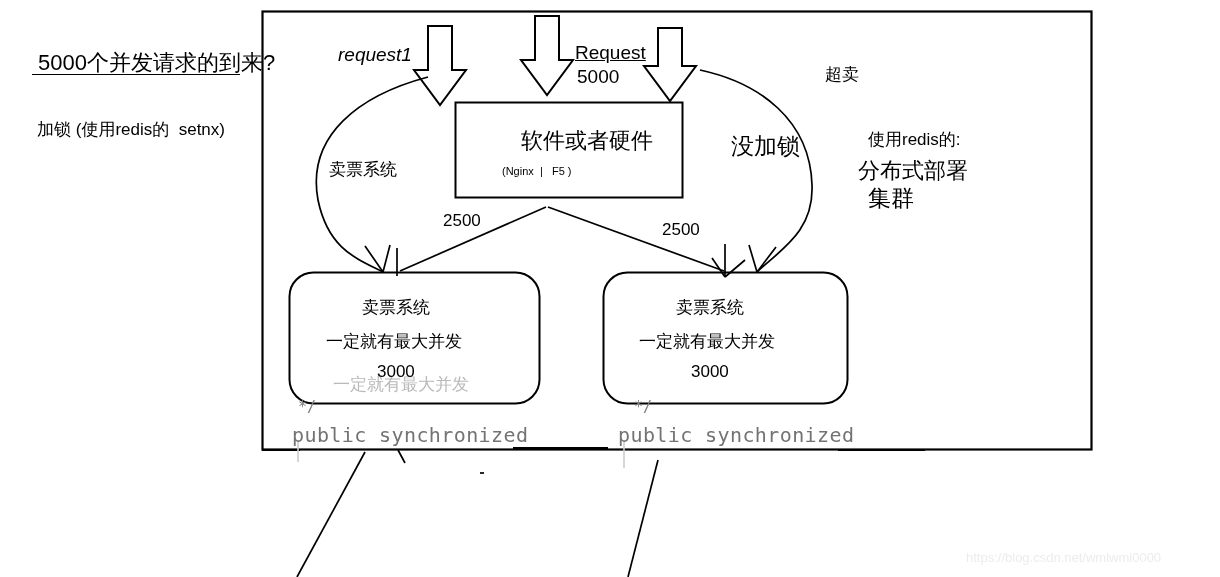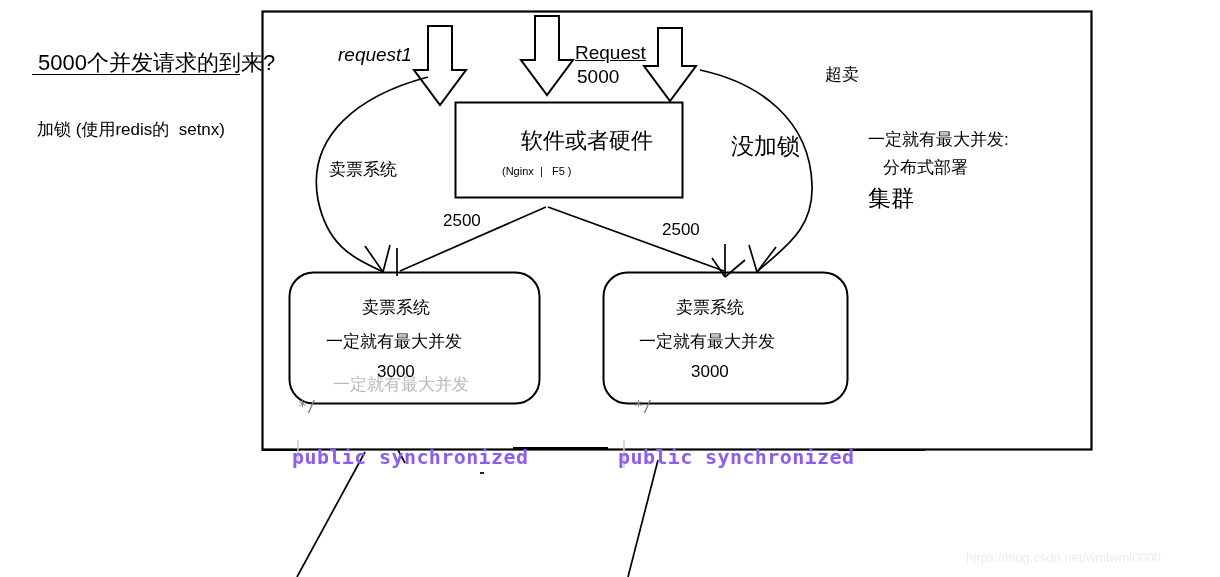--- a/index.html
+++ b/index.html
@@ -66,36 +66,35 @@
 
   
   #ghost-left {
     left: 333px; top: 375px;
     font-size: 17px;
     color: #b9b9b9;
   }
 
   
   #rn-1 { left: 868px; top: 130px; font-size: 17px; }
-  #rn-2 { left: 883px; top: 158px; font-size: 17px; }
+  #rn-2 { left: 858px; top: 158px; font-size: 22px; }
   #rn-3 { left: 868px; top: 185px; font-size: 23px; }
 
   
   .code-comment {
     font-family: "DejaVu Sans Mono", "Liberation Mono", monospace;
     font-size: 15px;
     color: #7d7d7d;
   }
   .code-kw {
     font-family: "DejaVu Sans Mono", "Liberation Mono", monospace;
     font-size: 20px;
-    font-weight: bold;
-    color: #8b5cf6;
+    font-weight: normal;
+    color: #737373;
     letter-spacing: 0.4px;
-    margin-top: 22px;
   }
   #cmt-l { left: 298px; top: 399px; }
   #code-l { left: 292px; top: 424px; }
   #cmt-r { left: 634px; top: 399px; }
   #code-r { left: 618px; top: 424px; }
 
   #watermark {
     position: absolute;
     left: 966px; top: 550px;
     font-size: 13px;
@@ -168,21 +167,21 @@
 
 <div class="txt" id="ghost-left">一定就有最大并发</div>
 <div class="txt" id="lb-l1">卖票系统</div>
 <div class="txt" id="lb-l2">一定就有最大并发</div>
 <div class="txt" id="lb-l3">3000</div>
 
 <div class="txt" id="rb-l1">卖票系统</div>
 <div class="txt" id="rb-l2">一定就有最大并发</div>
 <div class="txt" id="rb-l3">3000</div>
 
-<div class="txt" id="rn-1">一定就有最大并发:</div>
+<div class="txt" id="rn-1">使用redis的:</div>
 <div class="txt" id="rn-2">分布式部署</div>
 <div class="txt" id="rn-3">集群</div>
 
 <div class="txt code-comment" id="cmt-l">*/</div>
 <div class="txt code-kw" id="code-l">public synchronized</div>
 <div class="txt code-comment" id="cmt-r">*/</div>
 <div class="txt code-kw" id="code-r">public synchronized</div>
 
 <div id="watermark">https://blog.csdn.net/wmlwml0000</div>
 

